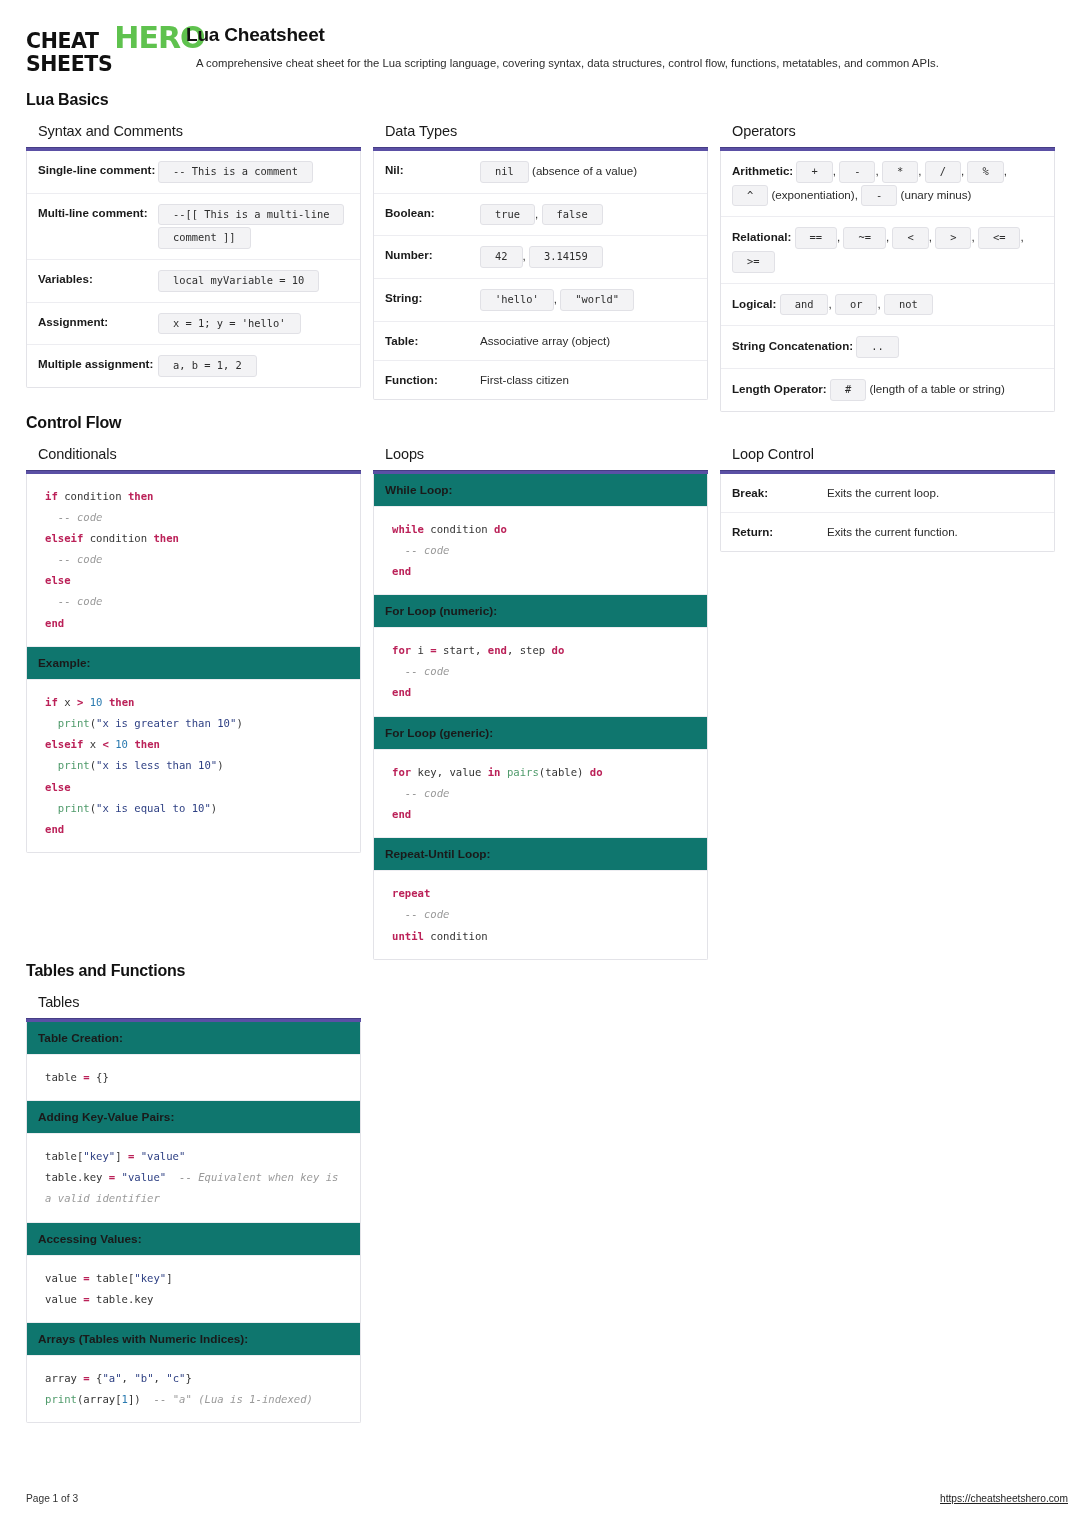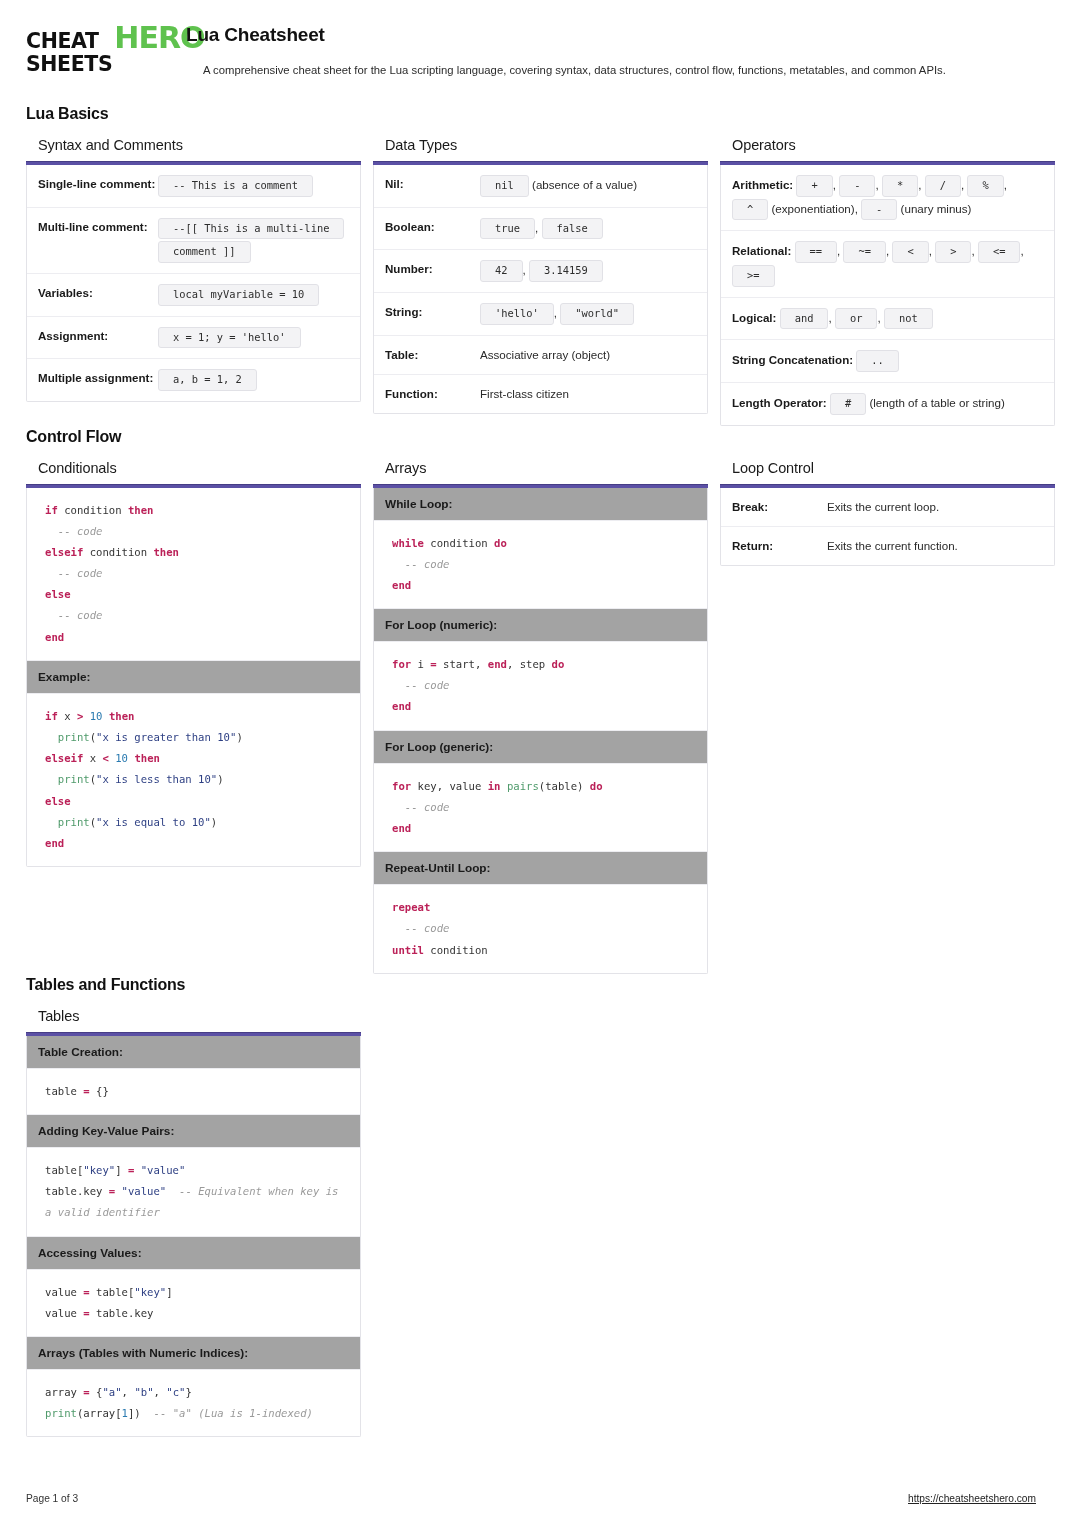--- a/index.html
+++ b/index.html
@@ -70,21 +70,21 @@
   .app-title {
     font-size: 19px;
     font-weight: 700;
     color: #111111;
     margin: 0 0 5px 0;
     letter-spacing: -0.2px;
   }
   .app-subtitle {
     font-size: 11.3px;
     color: #2b2b2b;
-    margin: 17px;
+    margin: 10px;
     line-height: 1.35;
   }
 
   
   .section-title {
     font-size: 16px;
     font-weight: 700;
     color: #111111;
     margin: 2px 0 14px 0;
     letter-spacing: -0.2px;
@@ -161,21 +161,21 @@
   }
   .sep { color: #2a2a2a; }
 
   
   .caption-row {
     padding: 9px 11px;
     border-bottom: 1px solid #ededf1;
     font-size: 11.8px;
     font-weight: 700;
     color: #1a1a1a;
-    background: #a3a3a3;
+    background: #0f766e;
   }
 
   
   .codeblock {
     padding: 12px 14px 12px 18px;
     border-bottom: 1px solid #ededf1;
     background: #ffffff;
     font-family: "DejaVu Sans Mono", monospace;
     font-size: 10.6px;
     line-height: 2.0;
@@ -190,21 +190,21 @@
   .s  { color: #2d3f83; }                      
   .f  { color: #4e9a6a; }                      
   .c  { color: #9a9a9a; font-style: italic; }  
   .p  { color: #333333; }                      
   .op { color: #bb2158; font-weight: 700; }    
 
   
   .footer {
     position: absolute;
     left: 26px;
-    right: 40px;
+    right: 8px;
     bottom: 22px;
     display: flex;
     justify-content: space-between;
     align-items: baseline;
     font-size: 10.2px;
     color: #333333;
   }
   .footer a {
     color: #222222;
     text-decoration: underline;
@@ -414,21 +414,21 @@
   <span class="f">print</span><span class="p">(</span><span class="s">"x is greater than 10"</span><span class="p">)</span>
 <span class="k">elseif</span> <span class="p">x</span> <span class="op">&lt;</span> <span class="n">10</span> <span class="k">then</span>
   <span class="f">print</span><span class="p">(</span><span class="s">"x is less than 10"</span><span class="p">)</span>
 <span class="k">else</span>
   <span class="f">print</span><span class="p">(</span><span class="s">"x is equal to 10"</span><span class="p">)</span>
 <span class="k">end</span></div>
       </div>
     </div>
 
     <div class="col">
-      <div class="card-title">Arrays</div>
+      <div class="card-title">Loops</div>
       <div class="accent"></div>
       <div class="card">
         <div class="caption-row">While Loop:</div>
         <div class="codeblock"><span class="k">while</span> <span class="p">condition</span> <span class="k">do</span>
   <span class="c">-- code</span>
 <span class="k">end</span></div>
         <div class="caption-row">For Loop (numeric):</div>
         <div class="codeblock"><span class="k">for</span> <span class="p">i</span> <span class="op">=</span> <span class="p">start</span><span class="p">,</span> <span class="k">end</span><span class="p">,</span> <span class="p">step</span> <span class="k">do</span>
   <span class="c">-- code</span>
 <span class="k">end</span></div>

